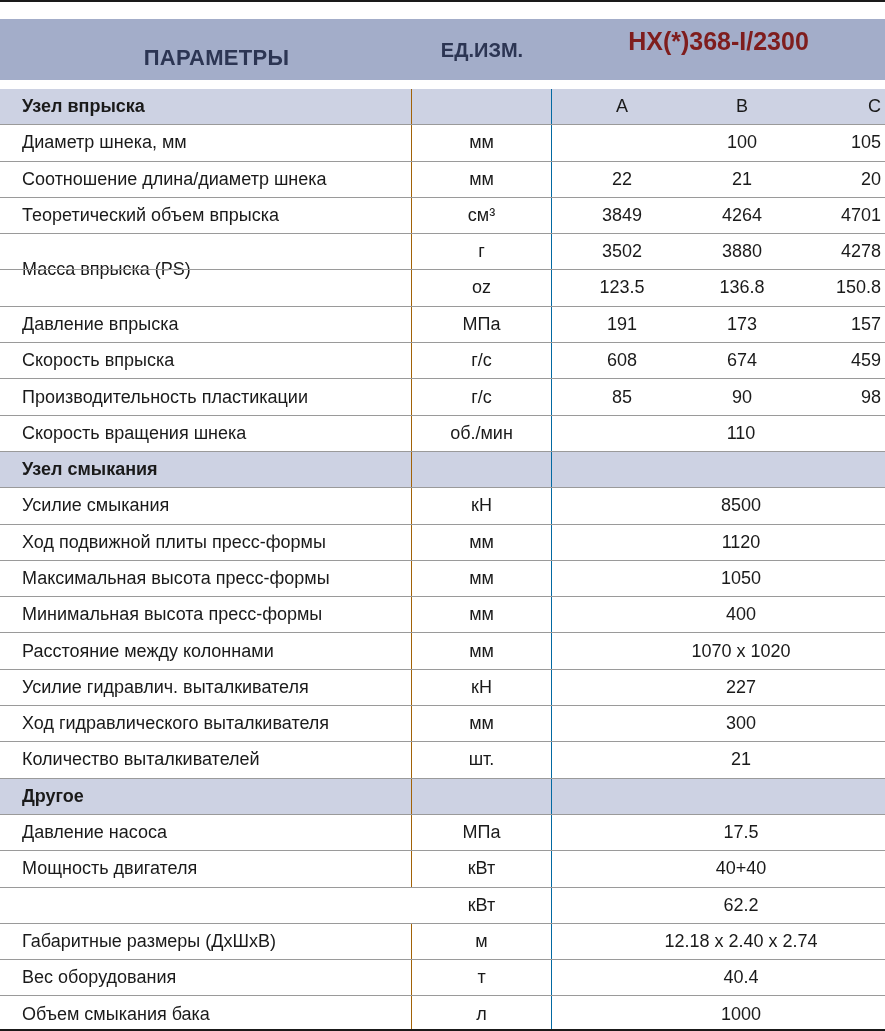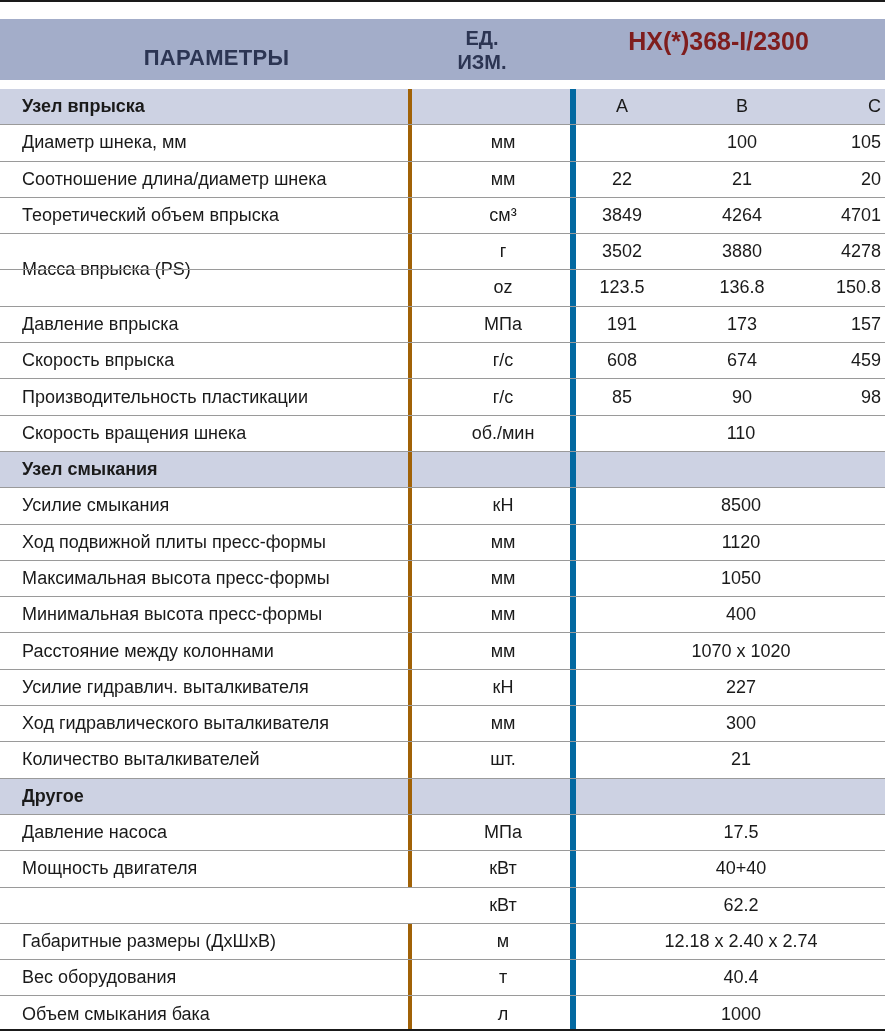--- a/index.html
+++ b/index.html
@@ -4,32 +4,32 @@
 <style>
   html, body { margin: 0; padding: 0; background: #ffffff; }
   body { width: 885px; height: 1031px; position: relative; overflow: hidden;
          font-family: "Liberation Sans", "DejaVu Sans", sans-serif; color: #1a1a1a; }
   .topline { position: absolute; left: 0; top: 0; width: 885px; height: 2px; background: #1a1a1a; }
   .header { position: absolute; left: 0; top: 19px; width: 885px; height: 61px; background: #a3adc9; }
   .header .h-param { position: absolute; left: 0; width: 345px; top: 0; height: 78px;
     display: flex; align-items: center; justify-content: center;
     font-weight: bold; font-size: 22px; color: #2c3553; letter-spacing: 0.3px; padding-left: 44px; }
   .header .h-unit { position: absolute; left: 412px; width: 140px; top: 0; height: 61px;
-    display: flex; flex-direction: column; align-items: center; justify-content: center;
+    display: flex; align-items: center; justify-content: center;
     font-weight: bold; font-size: 20px; color: #2c3553; line-height: 24px; }
   .header .h-model { position: absolute; left: 552px; width: 333px; top: 0; height: 44px;
     display: flex; align-items: center; justify-content: center;
     font-weight: bold; font-size: 25px; color: #7f1d1d; }
   .table { position: absolute; left: 0; top: 89px; width: 885px; }
   .row { position: relative; height: 36.3px; border-bottom: 1px solid #9a9a9a; box-sizing: border-box; }
   .row.section { background: #cdd2e3; }
   .row.double { height: 72.6px; }
   .cell { position: absolute; top: 0; height: 100%; display: flex; align-items: center; font-size: 18px; box-sizing: border-box; }
-  .c-param { left: 0; width: 412px; padding-left: 22px; border-right: 4px solid #a16207; }
-  .c-unit { left: 436px; width: 140px; justify-content: center; border-right: 6px solid #0369a1; }
+  .c-param { left: 0; width: 412px; padding-left: 22px; border-right: 1px solid #a16207; }
+  .c-unit { left: 412px; width: 140px; justify-content: center; border-right: 1px solid #0369a1; }
   .c-a { left: 552px; width: 140px; justify-content: center; }
   .c-b { left: 692px; width: 100px; justify-content: center; }
   .c-c { left: 792px; width: 93px; justify-content: flex-end; padding-right: 4px; }
   .c-span { left: 552px; width: 378px; justify-content: center; }
   .section .c-param { font-weight: bold; }
   .sub { position: absolute; left: 0; width: 100%; height: 50%; }
   .sub.top { top: 0; border-bottom: 1px solid #9a9a9a; box-sizing: border-box; }
   .sub.bot { top: 50%; }
   .bottomline { position: absolute; left: 0; bottom: 0; width: 885px; height: 2px; background: #1a1a1a; }
 </style>

